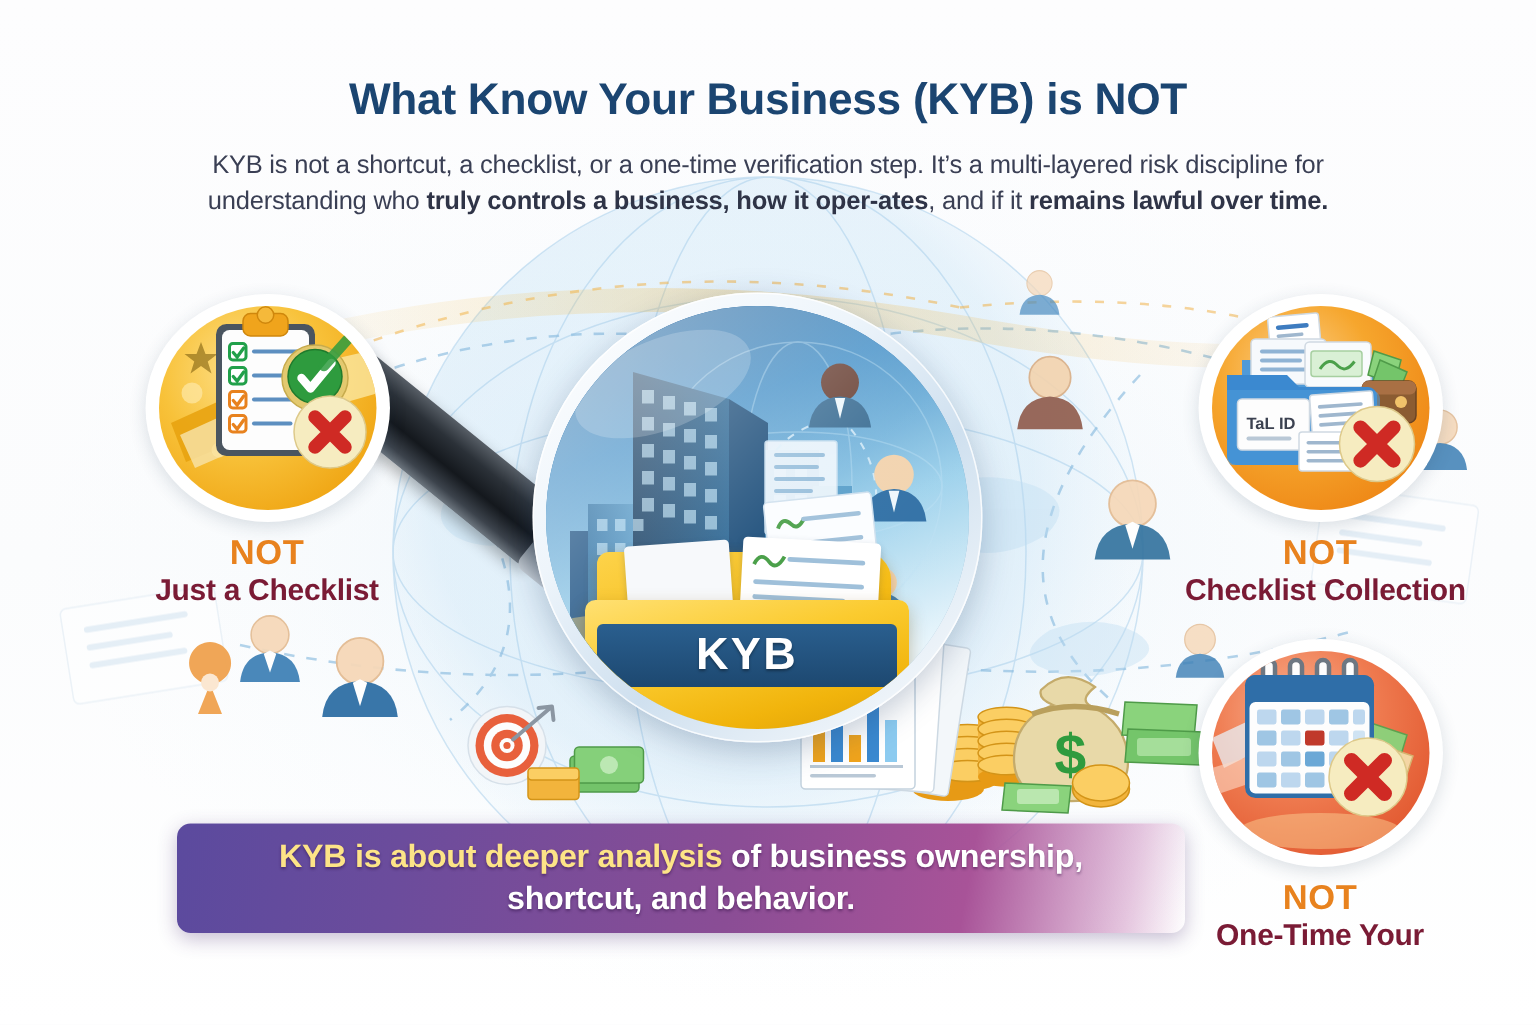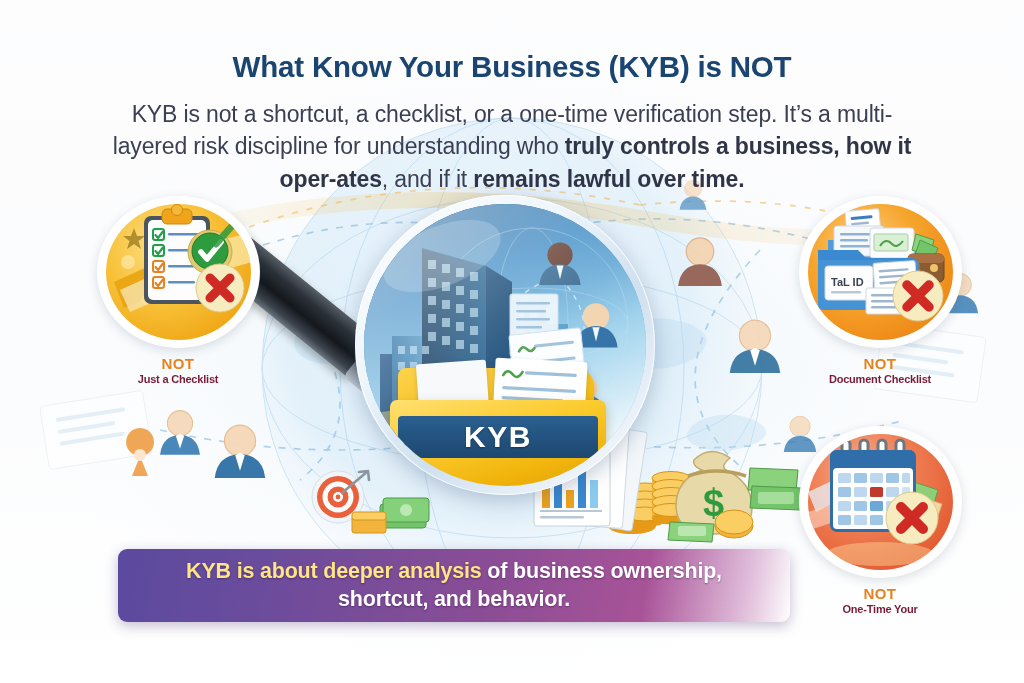--- a/index.html
+++ b/index.html
@@ -24,45 +24,45 @@
 
   
   .header { position:absolute; left:0; right:0; top:50px; text-align:center; z-index:8; }
   .title {
     font-size:29.5px; font-weight:bold; color:#1b4571;
     letter-spacing:-.2px; line-height:1.18;
     font-family:Liberation Sans, sans-serif;
   }
   .subtitle {
     margin:13px auto 0; width:800px;
-    font-size:23px; line-height:1.42; color:#3a3f54;
+    font-size:17px; line-height:1.42; color:#3a3f54;
     letter-spacing:-.15px;
   }
   .subtitle b { font-weight:bold; color:#2f3447; }
 
   
   .badge { position:absolute; width:180px; text-align:center; z-index:9; }
   .badge-disc {
     position:relative; width:163px; height:152px; margin:0 auto;
     border-radius:50%;
     background:#ffffff;
     box-shadow:0 3px 11px rgba(40,60,90,.16);
     overflow:hidden;
   }
   .disc-inner {
     position:absolute; left:9px; top:8px; right:9px; bottom:8px;
     border-radius:50%;
     overflow:hidden;
   }
   .badge-not {
-    margin-top:7px; font-size:15px; font-weight:bold;
+    margin-top:7px; font-size:23px; font-weight:bold;
     color:#e8821e; letter-spacing:.4px;
   }
   .badge-sub {
-    margin-top:1px; font-size:11px; font-weight:bold;
+    margin-top:1px; font-size:20px; font-weight:bold;
     color:#7a1b35; letter-spacing:-.2px; white-space:nowrap;
   }
 
   #badge-checklist  { left:88px;  top:196px; }
   #badge-documents  { left:790px; top:196px; }
   #badge-onetime    { left:790px; top:426px; }
 
   
   .fill-amber  { background:radial-gradient(circle at 38% 32%, #fde08a 0%, #f8c23a 42%, #f0a716 78%, #e08f0c 100%); }
   .fill-orange { background:radial-gradient(circle at 38% 32%, #fcd08a 0%, #f6a62d 40%, #ef8a18 76%, #e07708 100%); }
@@ -383,21 +383,21 @@
           <rect x="63" y="102" width="32" height="2.4" rx="1.2" fill="#9fb7ce"></rect>
 
           <g>
             <circle cx="110" cy="92" r="25" fill="#f6ecc0" stroke="#ddc98a"></circle>
             <path d="M99 81 l22 22 M121 81 l-22 22" stroke="#cf2a24" stroke-width="9.5" stroke-linecap="round"></path>
           </g>
         </svg>
       </div>
     </div>
     <div class="badge-not">NOT</div>
-    <div class="badge-sub">Document Checklist</div>
+    <div class="badge-sub">Checklist Collection</div>
   </div>
 
   <div class="badge" id="badge-onetime">
     <div class="badge-disc">
       <div class="disc-inner fill-coral">
         <svg width="145" height="136" viewBox="0 0 145 136">
 
           <path d="M0 58 L30 44 L40 62 L8 78 Z" fill="#e8f0f7" opacity=".75"></path>
           <path d="M0 78 L26 70 L32 86 L2 96 Z" fill="#fbd8c4" opacity=".6"></path>
           <path d="M100 46 l30 10 l-6 20 l-30 -10 z" fill="#8ad37c" stroke="#57a350" opacity=".95"></path>

